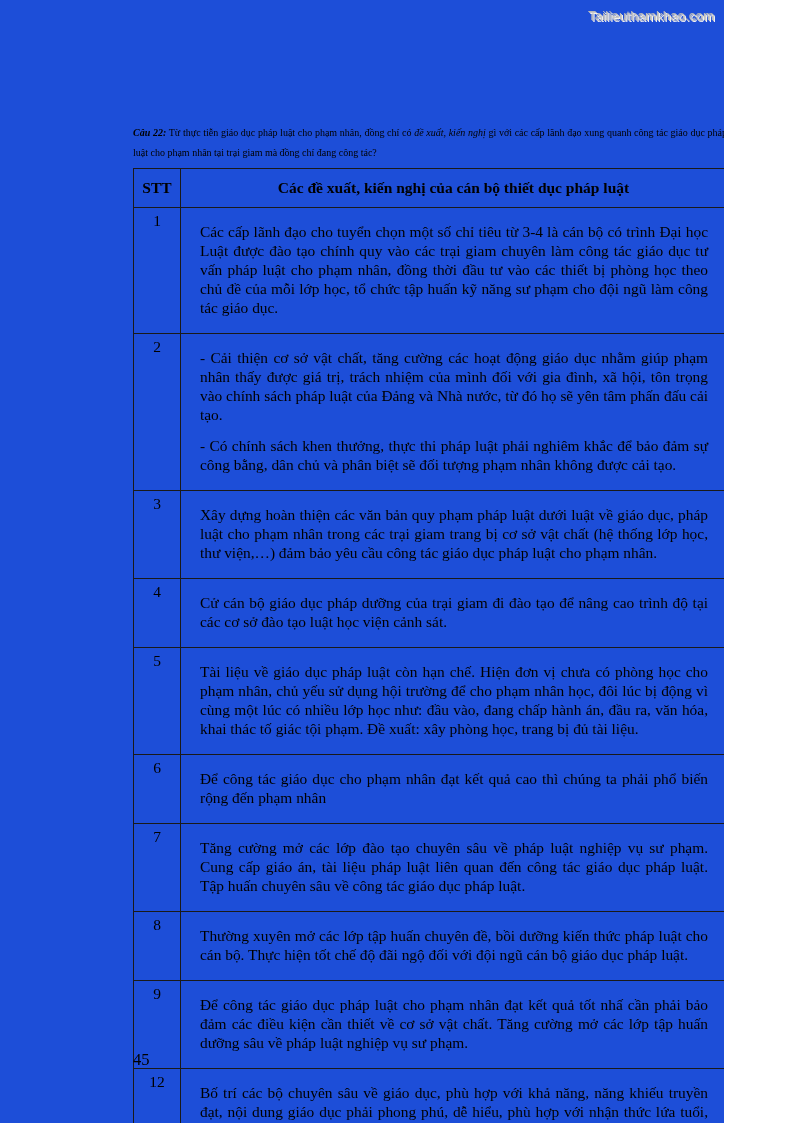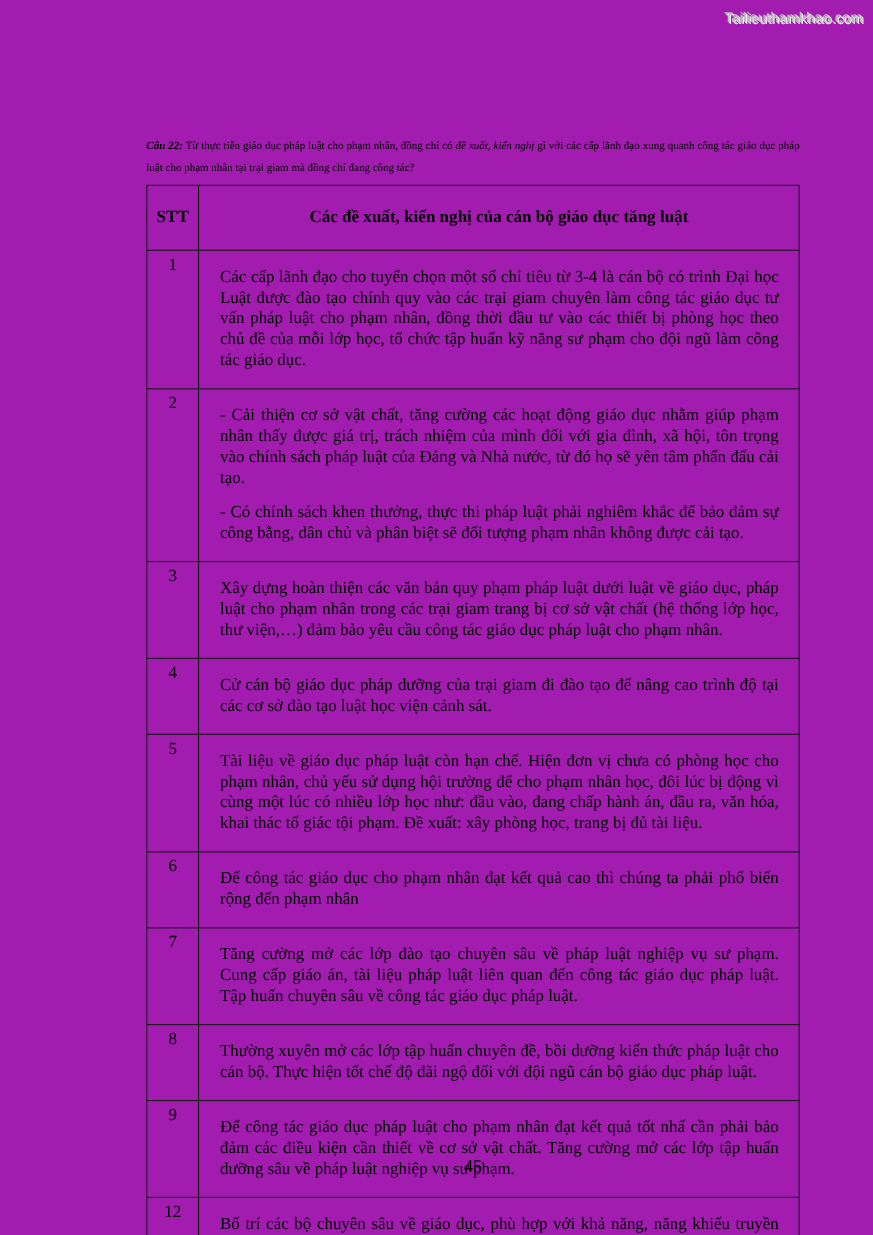--- a/index.html
+++ b/index.html
@@ -2,23 +2,23 @@
 <html><head>
 <meta charset="utf-8">
 <style>
   html, body {
     margin: 0;
     padding: 0;
     background: #ffffff;
   }
   .page {
     position: relative;
-    width: 794px;
+    width: 724px;
     height: 1123px;
-    background: #a21caf;
+    background: #1d4ed8;
     font-family: "Liberation Serif", "DejaVu Serif", serif;
     color: #000000;
     overflow: hidden;
   }
   .watermark {
     position: absolute;
     top: 9px;
     right: 9px;
     font-family: "Liberation Sans", "DejaVu Sans", sans-serif;
     font-size: 13px;
@@ -53,21 +53,21 @@
   table.survey th,
   table.survey td {
     border: 1px solid #1a1a1a;
     vertical-align: top;
   }
   col.col-stt { width: 47px; }
   table.survey th {
     font-size: 15.5px;
     font-weight: bold;
     text-align: center;
-    padding: 20px 2px;
+    padding: 10px 2px;
     line-height: 18px;
   }
   td.stt {
     text-align: center;
     font-size: 15.5px;
     line-height: 19px;
     padding-top: 3px;
   }
   td.cell-content {
     padding: 2px 6px 4px 7px;
@@ -79,21 +79,21 @@
     text-align: justify;
   }
   td.cell-content p + p {
     margin-top: 5px;
   }
   .page-number {
     position: absolute;
     left: 133px;
     top: 1050px;
     width: 594px;
-    text-align: center;
+    text-align: left;
     font-size: 16.5px;
   }
 </style>
 </head>
 <body>
 
 <div class="page">
 
   <div class="watermark">Tailieuthamkhao.com</div>
 
@@ -102,21 +102,21 @@
     <p class="question"><span class="q-label">Câu 22:</span><span> Từ thực tiễn giáo dục pháp luật cho phạm nhân, đồng chí có </span><span class="q-italic">đề xuất, kiến nghị</span><span> gì với các cấp lãnh đạo xung quanh công tác giáo dục pháp luật cho phạm nhân tại trại giam mà đồng chí đang công tác?</span></p>
 
     <table class="survey">
       <colgroup>
           <col class="col-stt">
           <col>
         </colgroup>
       <thead>
         <tr>
           <th>STT</th>
-          <th>Các đề xuất, kiến nghị của cán bộ giáo dục tăng luật</th>
+          <th>Các đề xuất, kiến nghị của cán bộ thiết dục pháp luật</th>
         </tr>
       </thead>
       <tbody>
         <tr>
           <td class="stt">1</td>
           <td class="cell-content">
             <p>Các cấp lãnh đạo cho tuyển chọn một số chỉ tiêu từ 3-4 là cán bộ có trình Đại học Luật được đào tạo chính quy vào các trại giam chuyên làm công tác giáo dục tư vấn pháp luật cho phạm nhân, đồng thời đầu tư vào các thiết bị phòng học theo chủ đề của mỗi lớp học, tổ chức tập huấn kỹ năng sư phạm cho đội ngũ làm công tác giáo dục.</p>
           </td>
         </tr>
         <tr>

